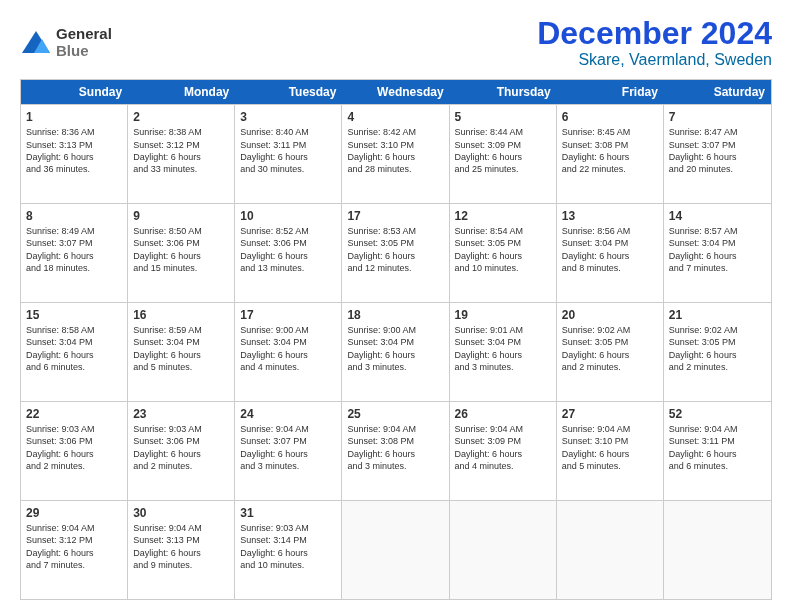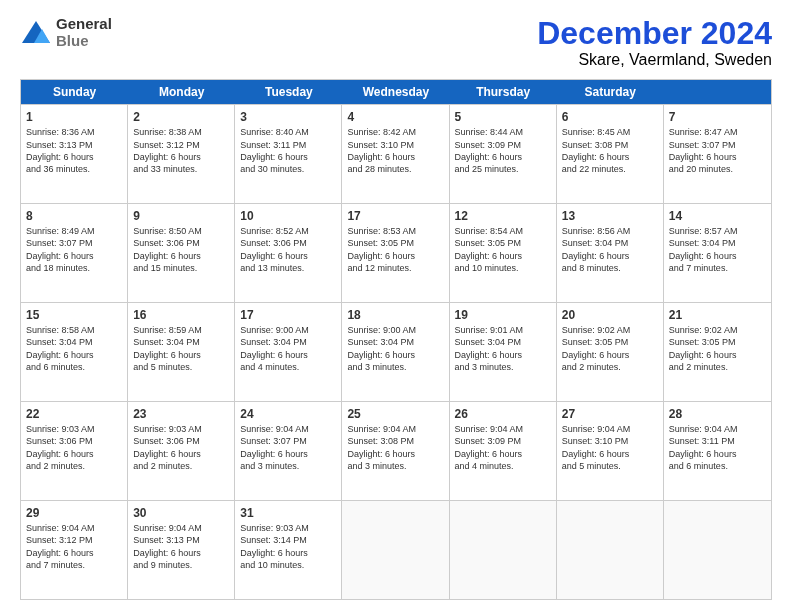--- a/index.html
+++ b/index.html
@@ -13,21 +13,21 @@
     .page {
       width: 792px;
       height: 612px;
       padding: 16px 20px 12px 20px;
       display: flex;
       flex-direction: column;
     }
     .header {
       display: flex;
       justify-content: space-between;
-      align-items: flex-start;
+      align-items: center;
       margin-bottom: 10px;
     }
     .logo {
       display: flex;
       align-items: center;
       gap: 4px;
     }
     .logo-text {
       display: flex;
       flex-direction: column;
@@ -51,39 +51,39 @@
       text-align: right;
     }
     .month-title {
       font-size: 32px;
       font-weight: bold;
       color: #1d4ed8;
       line-height: 1.1;
     }
     .location-title {
       font-size: 16px;
-      color: #000000;
+      color: #0369a1;
     }
     .calendar {
       flex: 1;
       display: flex;
       flex-direction: column;
       border: 1px solid #ccc;
     }
     .cal-header {
       display: grid;
       grid-template-columns: repeat(7, 1fr);
       background: #1565C0;
     }
     .cal-header-cell {
       color: #fff;
       font-size: 12px;
       font-weight: bold;
       padding: 5px 6px;
-      text-align: center;
+      text-align: right;
     }
     .cal-body {
       flex: 1;
       display: flex;
       flex-direction: column;
     }
     .cal-row {
       display: grid;
       grid-template-columns: repeat(7, 1fr);
       flex: 1;
@@ -136,20 +136,21 @@
     </div>
   </div>
 
   <div class="calendar">
     <div class="cal-header">
       <div class="cal-header-cell">Sunday</div>
       <div class="cal-header-cell">Monday</div>
       <div class="cal-header-cell">Tuesday</div>
       <div class="cal-header-cell">Wednesday</div>
       <div class="cal-header-cell">Thursday</div>
+      <div class="cal-header-cell">Friday</div>
       <div class="cal-header-cell">Saturday</div>
     </div>
     <div class="cal-body" id="cal-body">
     <div class="cal-row">
           <div class="cal-cell">
             <span class="day-num">1</span>
             <div class="cal-cell-text">Sunrise: 8:36 AM</div>
             <div class="cal-cell-text">Sunset: 3:13 PM</div>
             <div class="cal-cell-text">Daylight: 6 hours</div>
             <div class="cal-cell-text">and 36 minutes.</div>
@@ -336,21 +337,21 @@
             <div class="cal-cell-text">and 4 minutes.</div>
           </div>
           <div class="cal-cell">
             <span class="day-num">27</span>
             <div class="cal-cell-text">Sunrise: 9:04 AM</div>
             <div class="cal-cell-text">Sunset: 3:10 PM</div>
             <div class="cal-cell-text">Daylight: 6 hours</div>
             <div class="cal-cell-text">and 5 minutes.</div>
           </div>
           <div class="cal-cell">
-            <span class="day-num">28</span>
+            <span class="day-num">52</span>
             <div class="cal-cell-text">Sunrise: 9:04 AM</div>
             <div class="cal-cell-text">Sunset: 3:11 PM</div>
             <div class="cal-cell-text">Daylight: 6 hours</div>
             <div class="cal-cell-text">and 6 minutes.</div>
           </div>
         </div>
         <div class="cal-row">
           <div class="cal-cell">
             <span class="day-num">29</span>
             <div class="cal-cell-text">Sunrise: 9:04 AM</div>

